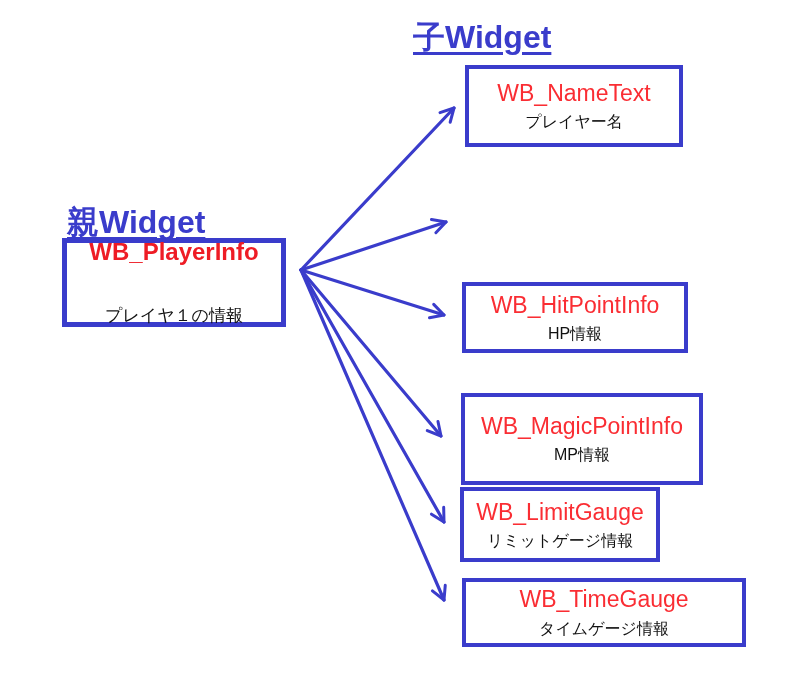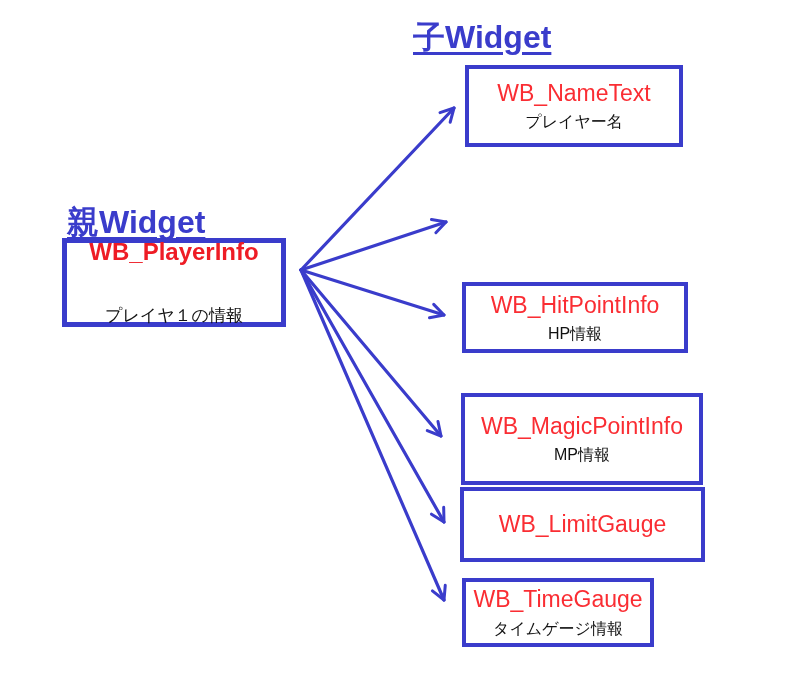--- a/index.html
+++ b/index.html
@@ -65,22 +65,22 @@
   .wbox.parent .title{
     color:var(--red-parent);
     font-weight:bold;
     font-size:24px;
   }
   .wbox.parent .caption{font-size:17px;margin-top:9px;}
   .wbox.c1{left:465px;top:65px; width:218px;height:82px;}
   .wbox.c2{left:464px;top:170px;width:221px;height:83px;}
   .wbox.c3{left:462px;top:282px;width:226px;height:71px;}
   .wbox.c4{left:461px;top:393px;width:242px;height:92px;}
-  .wbox.c5{left:460px;top:487px;width:245px;height:75px;}
-  .wbox.c6{left:462px;top:578px;width:192px;height:69px;}
+  .wbox.c5{left:460px;top:487px;width:200px;height:75px;}
+  .wbox.c6{left:462px;top:578px;width:284px;height:69px;}
   .wbox.c6 .caption{margin-top:8px;}
 </style>
 </head>
 <body>
 
 <div class="canvas">
 
   <svg class="arrows" viewBox="0 0 798 696" xmlns="http://www.w3.org/2000/svg" aria-hidden="true">
     <defs>
       <marker id="openArrow" markerUnits="userSpaceOnUse" markerWidth="22" markerHeight="22" refX="16" refY="10" orient="auto">
@@ -117,20 +117,21 @@
     <div class="caption">HP情報</div>
   </div>
 
   <div class="wbox c4">
     <div class="title">WB_MagicPointInfo</div>
     <div class="caption">MP情報</div>
   </div>
 
   <div class="wbox c5">
     <div class="title">WB_LimitGauge</div>
+    <div class="caption">リミットゲージ情報</div>
   </div>
 
   <div class="wbox c6">
     <div class="title">WB_TimeGauge</div>
     <div class="caption">タイムゲージ情報</div>
   </div>
 
 </div>
 
 </body></html>

